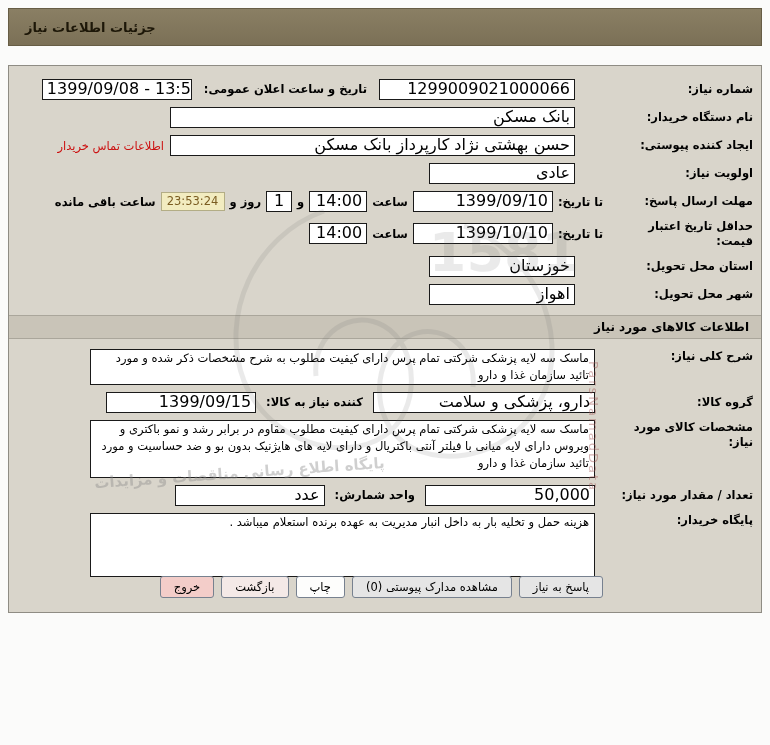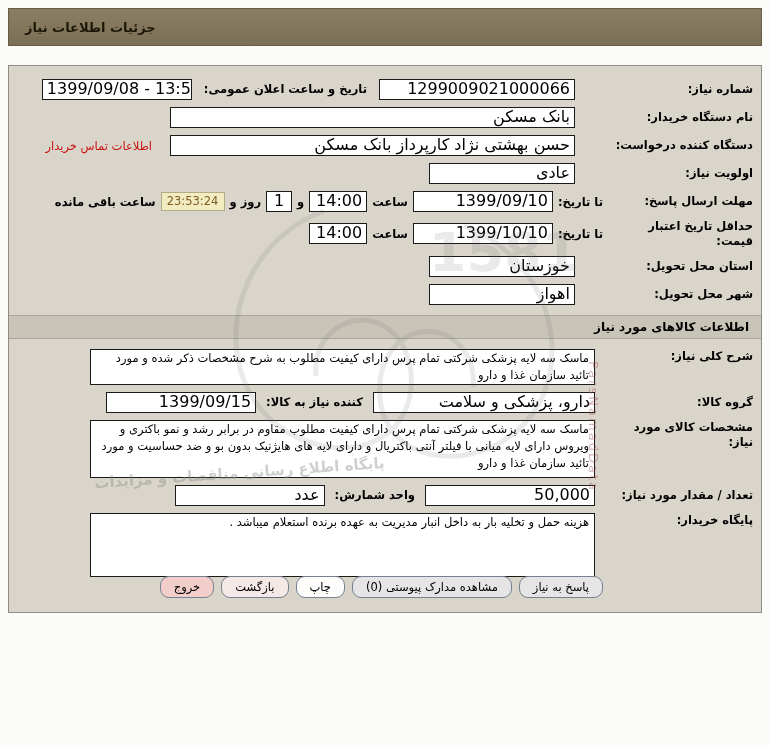--- a/index.html
+++ b/index.html
@@ -35,41 +35,41 @@
   }
   .num { direction:ltr; text-align:right; }
   .ctr { text-align:center; direction:ltr; }
   .ind28 { margin-right:28px; }
   .ind8  { margin-right:8px; }
   .countdown {
     background:#f2ecc0; border:1px solid #b3ad85; color:#7a5c21;
     height:19px; line-height:17px; width:64px; text-align:center;
     font-size:11.5px; direction:ltr;
   }
-  .link { color:#cc1111; font-size:11.5px; margin-right:18px; white-space:nowrap; cursor:pointer; }
+  .link { color:#cc1111; font-size:11.5px; margin-right:6px; white-space:nowrap; cursor:pointer; }
   .section-head {
     margin:10px -8px 10px -8px; padding:4px 12px;
     background:#c9c4b8; border-top:1px solid #aaa69b; border-bottom:1px solid #aaa69b;
     font-weight:bold; font-size:12px; position:relative; z-index:2;
   }
   .tarea {
     background:#fff; border:1px solid #1a1a1a; width:505px;
     padding:0 5px; font-size:11.5px; line-height:1.5; overflow:hidden;
   }
   .h-desc { height:36px; }
   .h-specs { height:58px; }
   .h-notes { height:64px; }
   .btnrow {
     position:absolute; bottom:14px; right:158px;
     display:flex; gap:7px; direction:rtl; z-index:4;
   }
   .btn {
     height:22px; padding:0 13px; font-size:11.5px;
     font-family:"DejaVu Sans","Liberation Sans",sans-serif;
-    border:1px solid #77818f; border-radius:9px; background:#fdfdfc; cursor:pointer;
+    border:1px solid #77818f; border-radius:3px; background:#fdfdfc; cursor:pointer;
     white-space:nowrap;
   }
   .btn-green { background:#e5e5e5; }
   .btn-pink  { background:#f3cdc9; }
   .btn-back  { background:#f4e9e7; }
   
   .wm-svg { position:absolute; top:115px; left:165px; width:440px; height:300px; opacity:0.13; z-index:3; pointer-events:none; }
   .wm-tagline {
     position:absolute; top:398px; left:85px; z-index:3; pointer-events:none;
     transform:rotate(-4deg); font-size:15px; font-weight:bold;
@@ -96,21 +96,21 @@
     <span class="inline-label" style="margin:4px 12px">تاریخ و ساعت اعلان عمومی:</span>
     <div class="fld num" style="width:150px">1399/09/08 - 13:55</div>
   </div>
 
   <div class="frow">
     <div class="flabel">نام دستگاه خریدار:</div>
     <div class="fld ind28" style="width:405px">بانک مسکن</div>
   </div>
 
   <div class="frow">
-    <div class="flabel">دستگاه کننده درخواست:</div>
+    <div class="flabel">ایجاد کننده پیوستی:</div>
     <div class="fld ind28" style="width:405px">حسن بهشتی نژاد کارپرداز بانک مسکن</div>
     <span class="link">اطلاعات تماس خریدار</span>
   </div>
 
   <div class="frow">
     <div class="flabel">اولویت نیاز:</div>
     <div class="fld ind28" style="width:146px">عادی</div>
   </div>
 
   <div class="frow">

